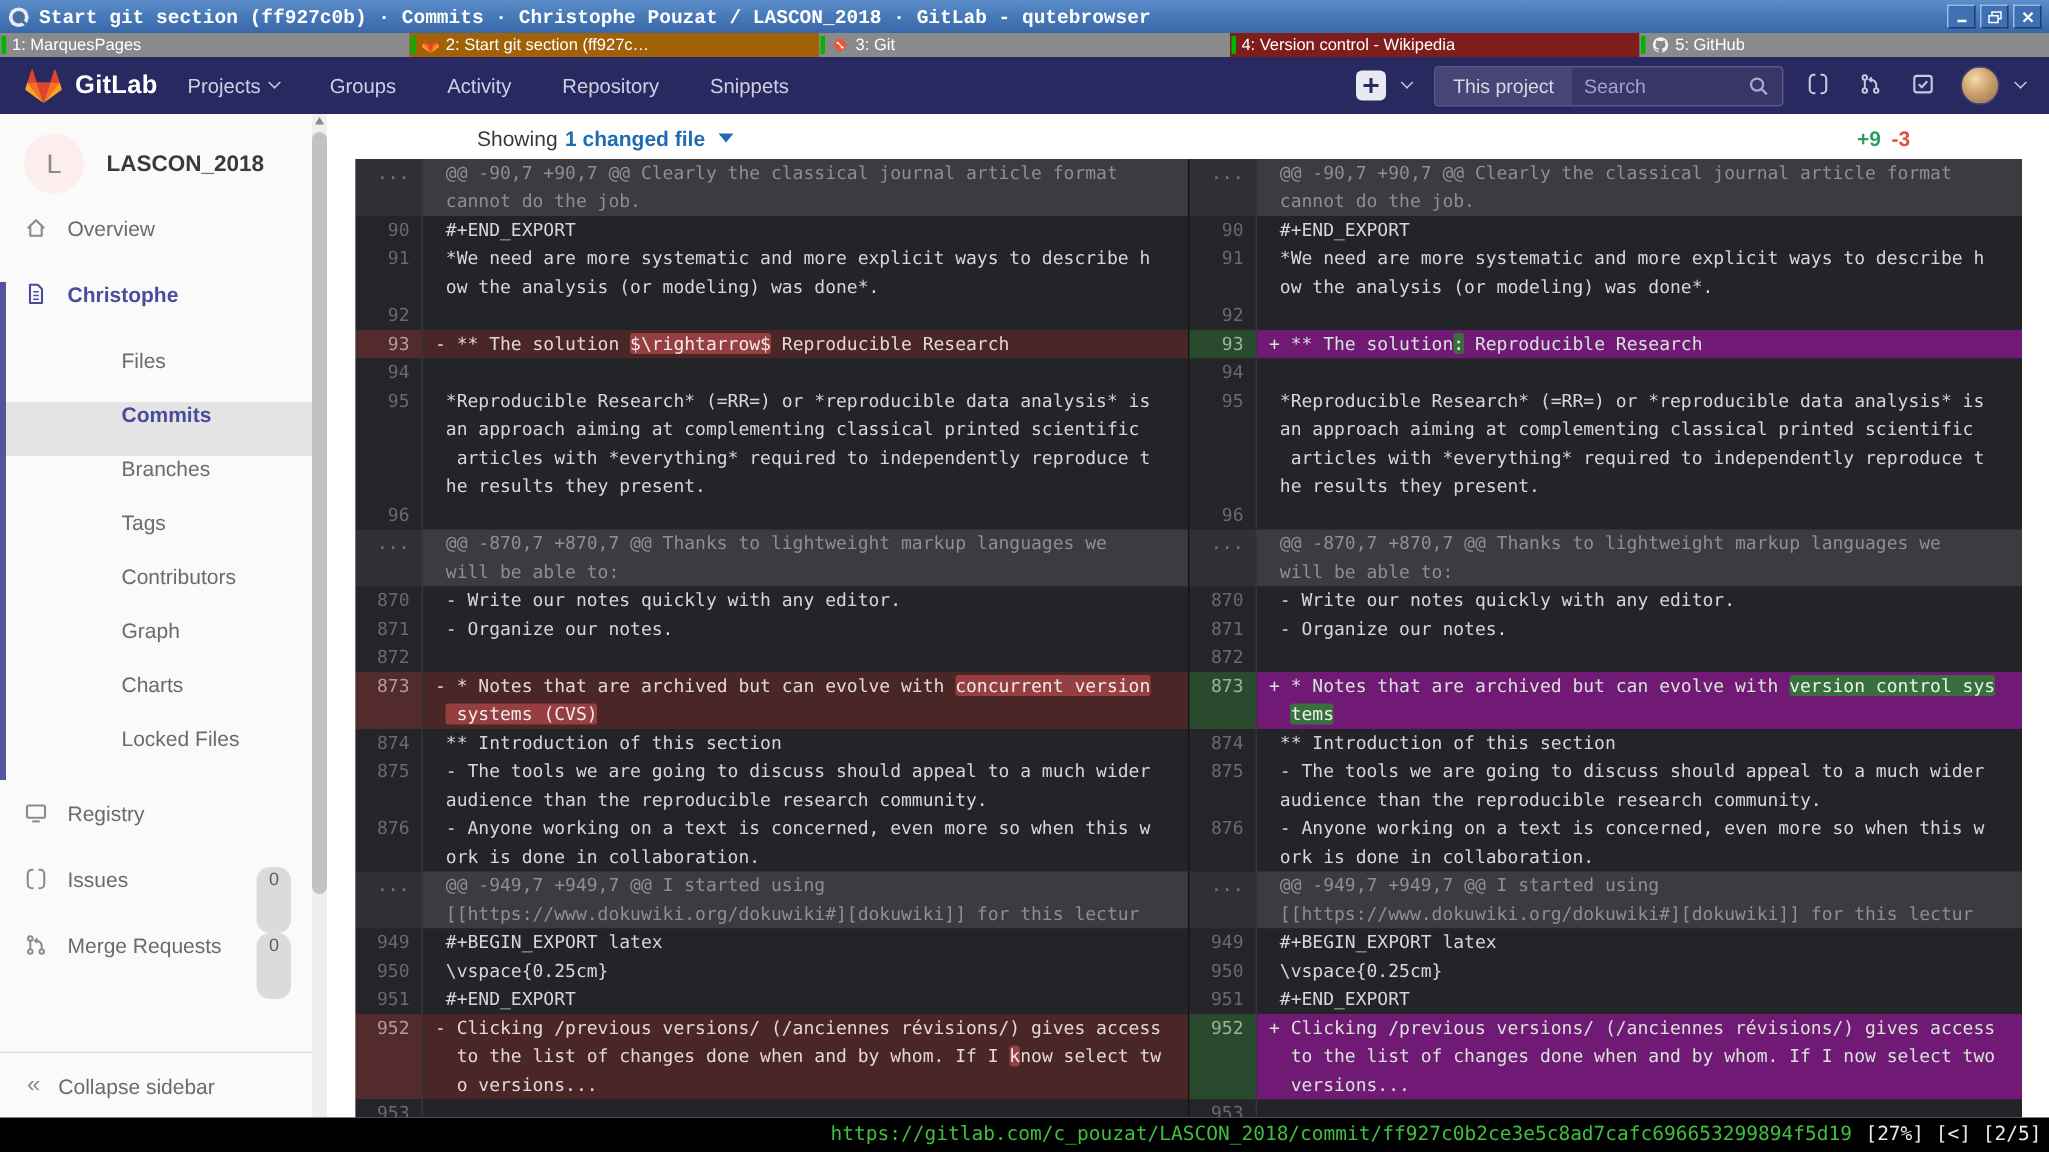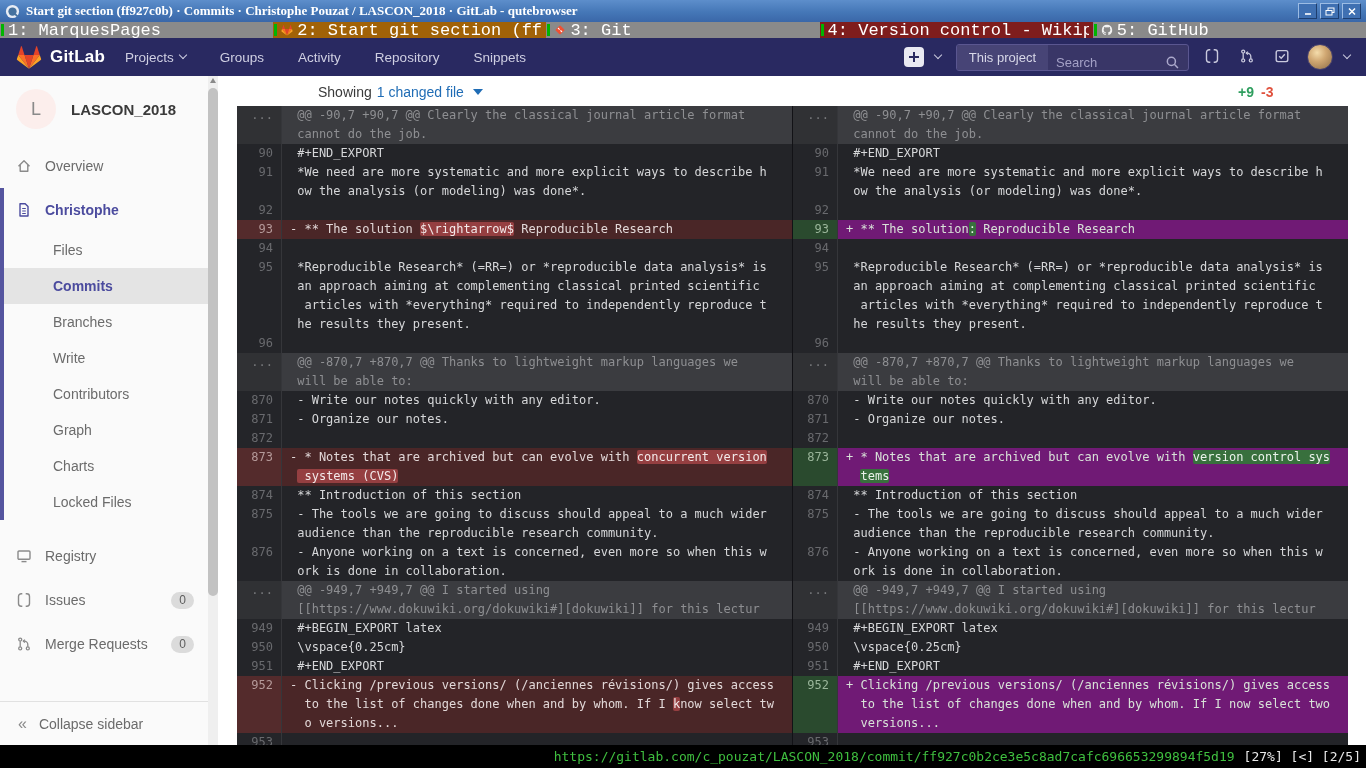--- a/index.html
+++ b/index.html
@@ -2,25 +2,25 @@
 <html><head>
 <meta charset="utf-8">
 <style>
   *{box-sizing:border-box;margin:0;padding:0}
   html,body{background:#000}
   .screen{position:relative;width:1366px;height:768px;overflow:hidden;background:#fff;font-family:"Liberation Sans",sans-serif}
 
   
   .titlebar{position:absolute;top:0;left:0;right:0;height:22px;background:linear-gradient(180deg,#5d8ecb 0%,#4577b7 55%,#3a67a8 100%);display:flex;align-items:center;padding:0 5px;gap:6px}
   .qb-icon{width:15px;height:15px;flex:none}
-  .title-text{color:#fff;font-weight:bold;font-size:13px;font-family:Liberation Serif, serif;white-space:nowrap;overflow:hidden}
+  .title-text{color:#fff;font-weight:bold;font-size:13px;font-family:Liberation Mono, monospace;white-space:nowrap;overflow:hidden}
   .win-controls{margin-left:auto;display:flex;gap:3px}
   .win-btn{width:19px;height:16px;background:#3f70b2;border:1px solid;border-color:#9cbce4 #1e3f70 #1e3f70 #9cbce4;display:flex;align-items:center;justify-content:center;cursor:default}
 
-  .tabbar{position:absolute;top:22px;height:16px;left:0;right:0;display:flex;background:#777;font-family:Liberation Mono, monospace;font-size:17px;color:#fff}
+  .tabbar{position:absolute;top:22px;height:16px;left:0;right:0;display:flex;background:#777;font-family:Liberation Sans, sans-serif;font-size:11px;color:#fff}
   .tab{flex:1 1 0;display:flex;align-items:center;overflow:hidden;white-space:nowrap;padding-right:4px;min-width:0}
   .tab.odd{background:#8a8a8a}
   .tab.even{background:#7f1d1d}
   .tab.selected{background:#a16207}
   .tab-ind{width:3px;height:12px;background:#00b500;margin:0 4px 0 1px;flex:none}
   .tab-fav{width:12px;height:12px;margin-right:4px;flex:none;display:flex;align-items:center}
   .tab-label{overflow:hidden;text-overflow:clip}
 
   
   .navbar{position:absolute;top:38px;height:38px;left:0;right:0;background:#292961;display:flex;align-items:center;padding:0 16px}
@@ -31,55 +31,55 @@
   .nav-link{display:flex;align-items:center;cursor:default}
   .chev{width:6px;height:6px;border-right:1.5px solid currentColor;border-bottom:1.5px solid currentColor;transform:rotate(45deg);display:inline-block;margin-left:6px;position:relative;top:-2px}
   .nav-right{margin-left:auto;display:flex;align-items:center;gap:15px;color:#c9c9dd}
   .plus-wrap{display:flex;align-items:center;gap:5px}
   .plus-btn{width:20px;height:20px;border-radius:4px;background:#e9e9f2;position:relative}
   .plus-btn::before,.plus-btn::after{content:"";position:absolute;background:#292961;left:50%;top:50%}
   .plus-btn::before{width:10px;height:2px;transform:translate(-50%,-50%)}
   .plus-btn::after{width:2px;height:10px;transform:translate(-50%,-50%)}
   .search-group{display:flex;align-items:stretch;height:27px;border:1px solid #5a5690;border-radius:3px;background:#393667;overflow:hidden}
   .scope{padding:0 12px;color:#d8d8e8;font-size:13px;background:#474476;display:flex;align-items:center}
-  .search-box{width:140px;padding:0 8px;display:flex;align-items:flex-end;gap:20px}
+  .search-box{width:140px;padding:0 8px;display:flex;align-items:center;gap:20px}
   .search-box input{flex:1;background:transparent;border:0;outline:0;color:#a4a1c6;font-size:13px;font-family:"Liberation Sans",sans-serif;min-width:0}
   .search-box input::placeholder{color:#a4a1c6}
   .nav-icon{width:18px;height:18px;display:flex}
   .avatar-wrap{display:flex;align-items:center;gap:5px}
   .avatar{width:26px;height:26px;border-radius:50%;background:radial-gradient(circle at 38% 32%,#f4dcab 0%,#d0a772 40%,#8d6c46 100%);border:1px solid #44406f}
 
   
   .sidebar{position:absolute;top:76px;left:0;width:218px;bottom:23px;background:#fafafa;overflow:hidden}
   .side-scroll{position:absolute;top:0;right:0;width:10px;bottom:0;background:#efefef}
   .side-arrow{position:absolute;top:2px;left:2px;width:0;height:0;border-left:3px solid transparent;border-right:3px solid transparent;border-bottom:5px solid #8a8a8a}
   .side-thumb{position:absolute;top:12px;left:0;width:10px;height:508px;background:#c2c2c2;border-radius:5px}
   .proj-row{display:flex;align-items:center;gap:15px;padding:13px 0 11px 16px}
   .proj-avatar{width:40px;height:40px;border-radius:50%;background:#fceeec;color:#8a8a8a;font-size:18px;display:flex;align-items:center;justify-content:center;flex:none}
   .proj-name{font-size:15px;font-weight:700;color:#3a3a3a}
   .side-items{margin-top:4px}
-  .s-item{display:flex;align-items:center;color:#6b6b6b;font-size:14px;cursor:default}
+  .s-item{display:flex;color:#6b6b6b;font-size:14px;cursor:default}
   .s-item.top{height:44px;padding-left:16px;gap:13px}
   .s-item.sub{height:36px;padding-left:53px}
   .repo-group{border-left:4px solid #55559f}
   .repo-group .s-item.top{padding-left:12px}
-  .repo-group .s-item.sub{padding-left:49px}
+  .repo-group .s-item.sub{padding-left:77px}
   .s-item.active-section{color:#4b4b9e;font-weight:700}
   .s-item.current{background:#e4e4e4;color:#4b4b9e;font-weight:700}
   .s-item.gap{margin-top:14px}
   .s-icon{width:16px;height:16px;display:flex;color:#8a8a8a;flex:none}
   .active-section .s-icon{color:#4b4b9e}
   .badge{margin-left:auto;margin-right:24px;background:#dbdbdb;color:#5c5c5c;font-size:12px;font-weight:400;border-radius:9px;padding:1px 8px;line-height:15px}
   .collapse-row{position:absolute;bottom:0;left:0;right:10px;height:44px;border-top:1px solid #e1e1e1;display:flex;align-items:center;gap:12px;padding-left:18px;color:#6b6b6b;font-size:14px;background:#fafafa}
   .collapse-glyph{font-size:16px;color:#8a8a8a;line-height:1}
 
   
   .content{position:absolute;left:218px;top:76px;right:0;bottom:23px;background:#fff;overflow:hidden}
   .showing{position:absolute;left:100px;top:8px;font-size:14px;color:#3a3a3a;display:flex;align-items:center;gap:5px}
-  .showing .link{color:#1f6cb5;font-weight:400;display:flex;align-items:center;gap:9px}
+  .showing .link{color:#1f6cb5;font-weight:700;display:flex;align-items:center;gap:9px}
   .tri-down{width:0;height:0;border-left:5px solid transparent;border-right:5px solid transparent;border-top:6px solid #1f6cb5;display:inline-block}
   .stats{position:absolute;left:1020px;top:8px;font-size:14px;font-weight:700;display:flex;gap:7px}
   .stat-added{color:#2e9e5e}
   .stat-removed{color:#e0523e}
 
   
   .difftable{position:absolute;left:19px;top:30px;width:1111px;bottom:0;background:#232428;font-family:"DejaVu Sans Mono","Liberation Mono",monospace;font-size:12px;line-height:19px;overflow:hidden;color:#d6d7d9}
   .drow{display:flex}
   .dside{width:555px;display:flex;flex:none}
   .dside.right{width:556px;border-left:1px solid #121216}
@@ -289,21 +289,21 @@
           <div class="s-item sub">
             <span class="s-label">Files</span>
           </div>
           <div class="s-item sub current">
             <span class="s-label">Commits</span>
           </div>
           <div class="s-item sub">
             <span class="s-label">Branches</span>
           </div>
           <div class="s-item sub">
-            <span class="s-label">Write</span>
+            <span class="s-label">Tags</span>
           </div>
           <div class="s-item sub">
             <span class="s-label">Contributors</span>
           </div>
           <div class="s-item sub">
             <span class="s-label">Graph</span>
           </div>
           <div class="s-item sub">
             <span class="s-label">Charts</span>
           </div>

